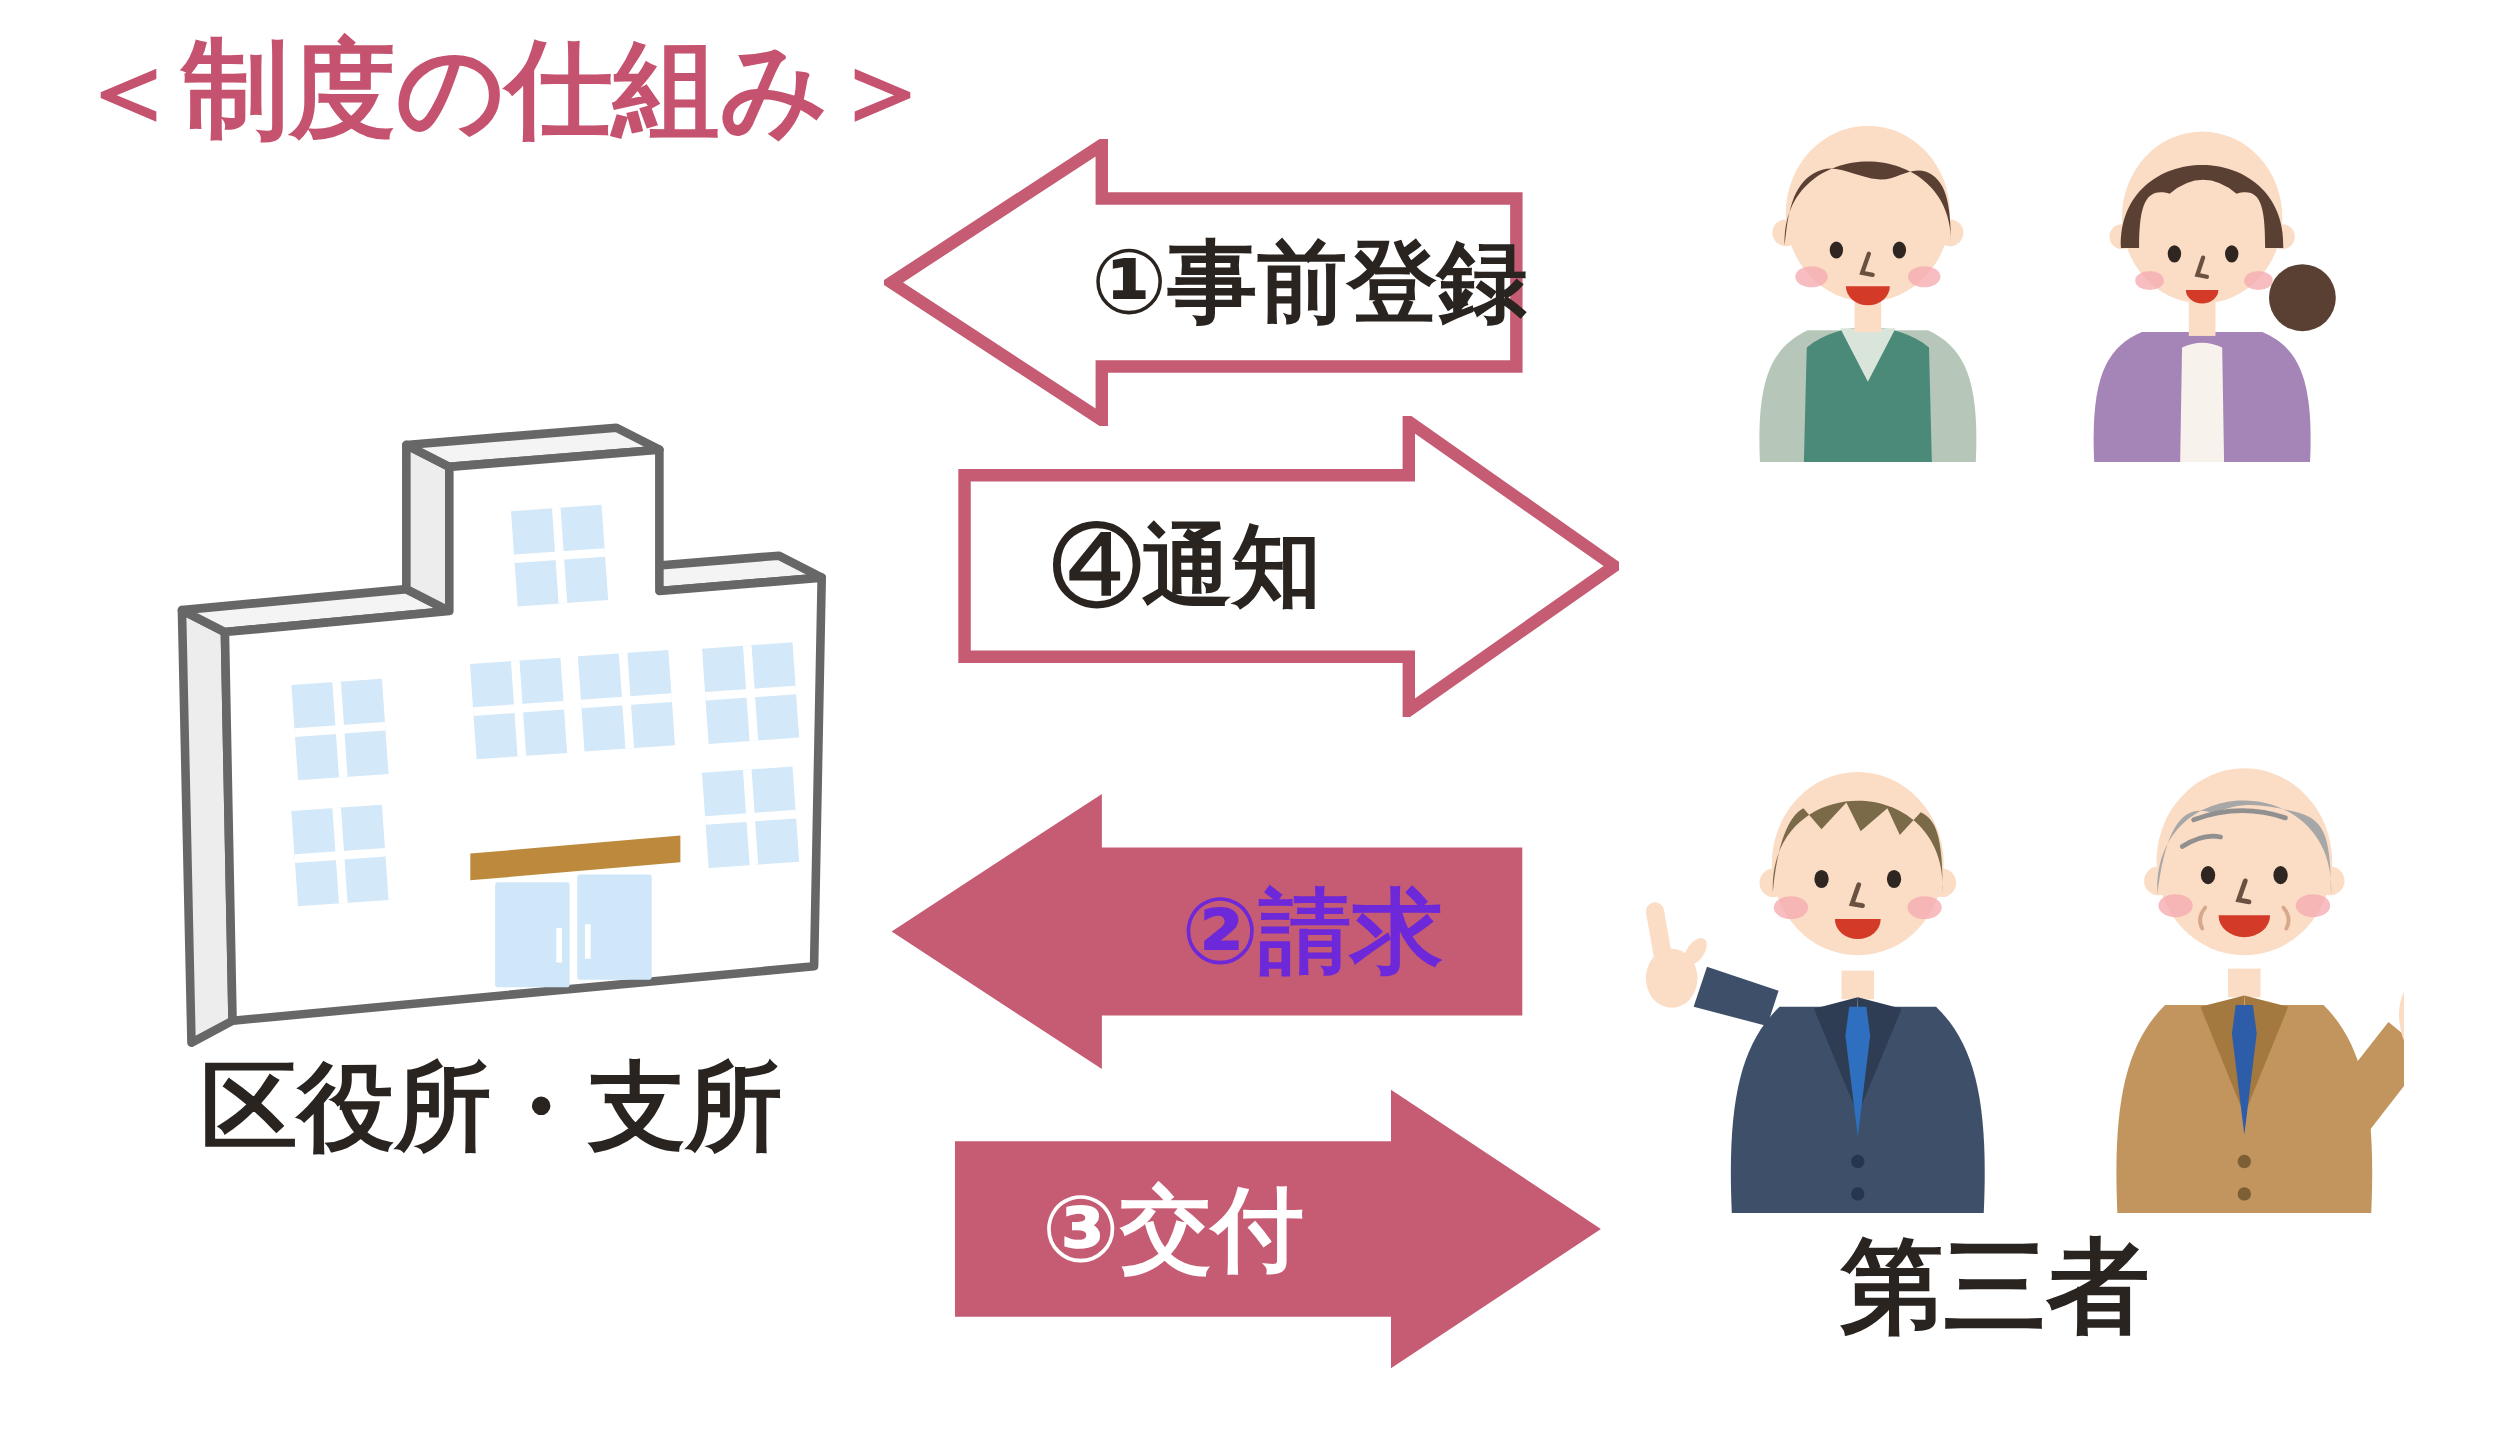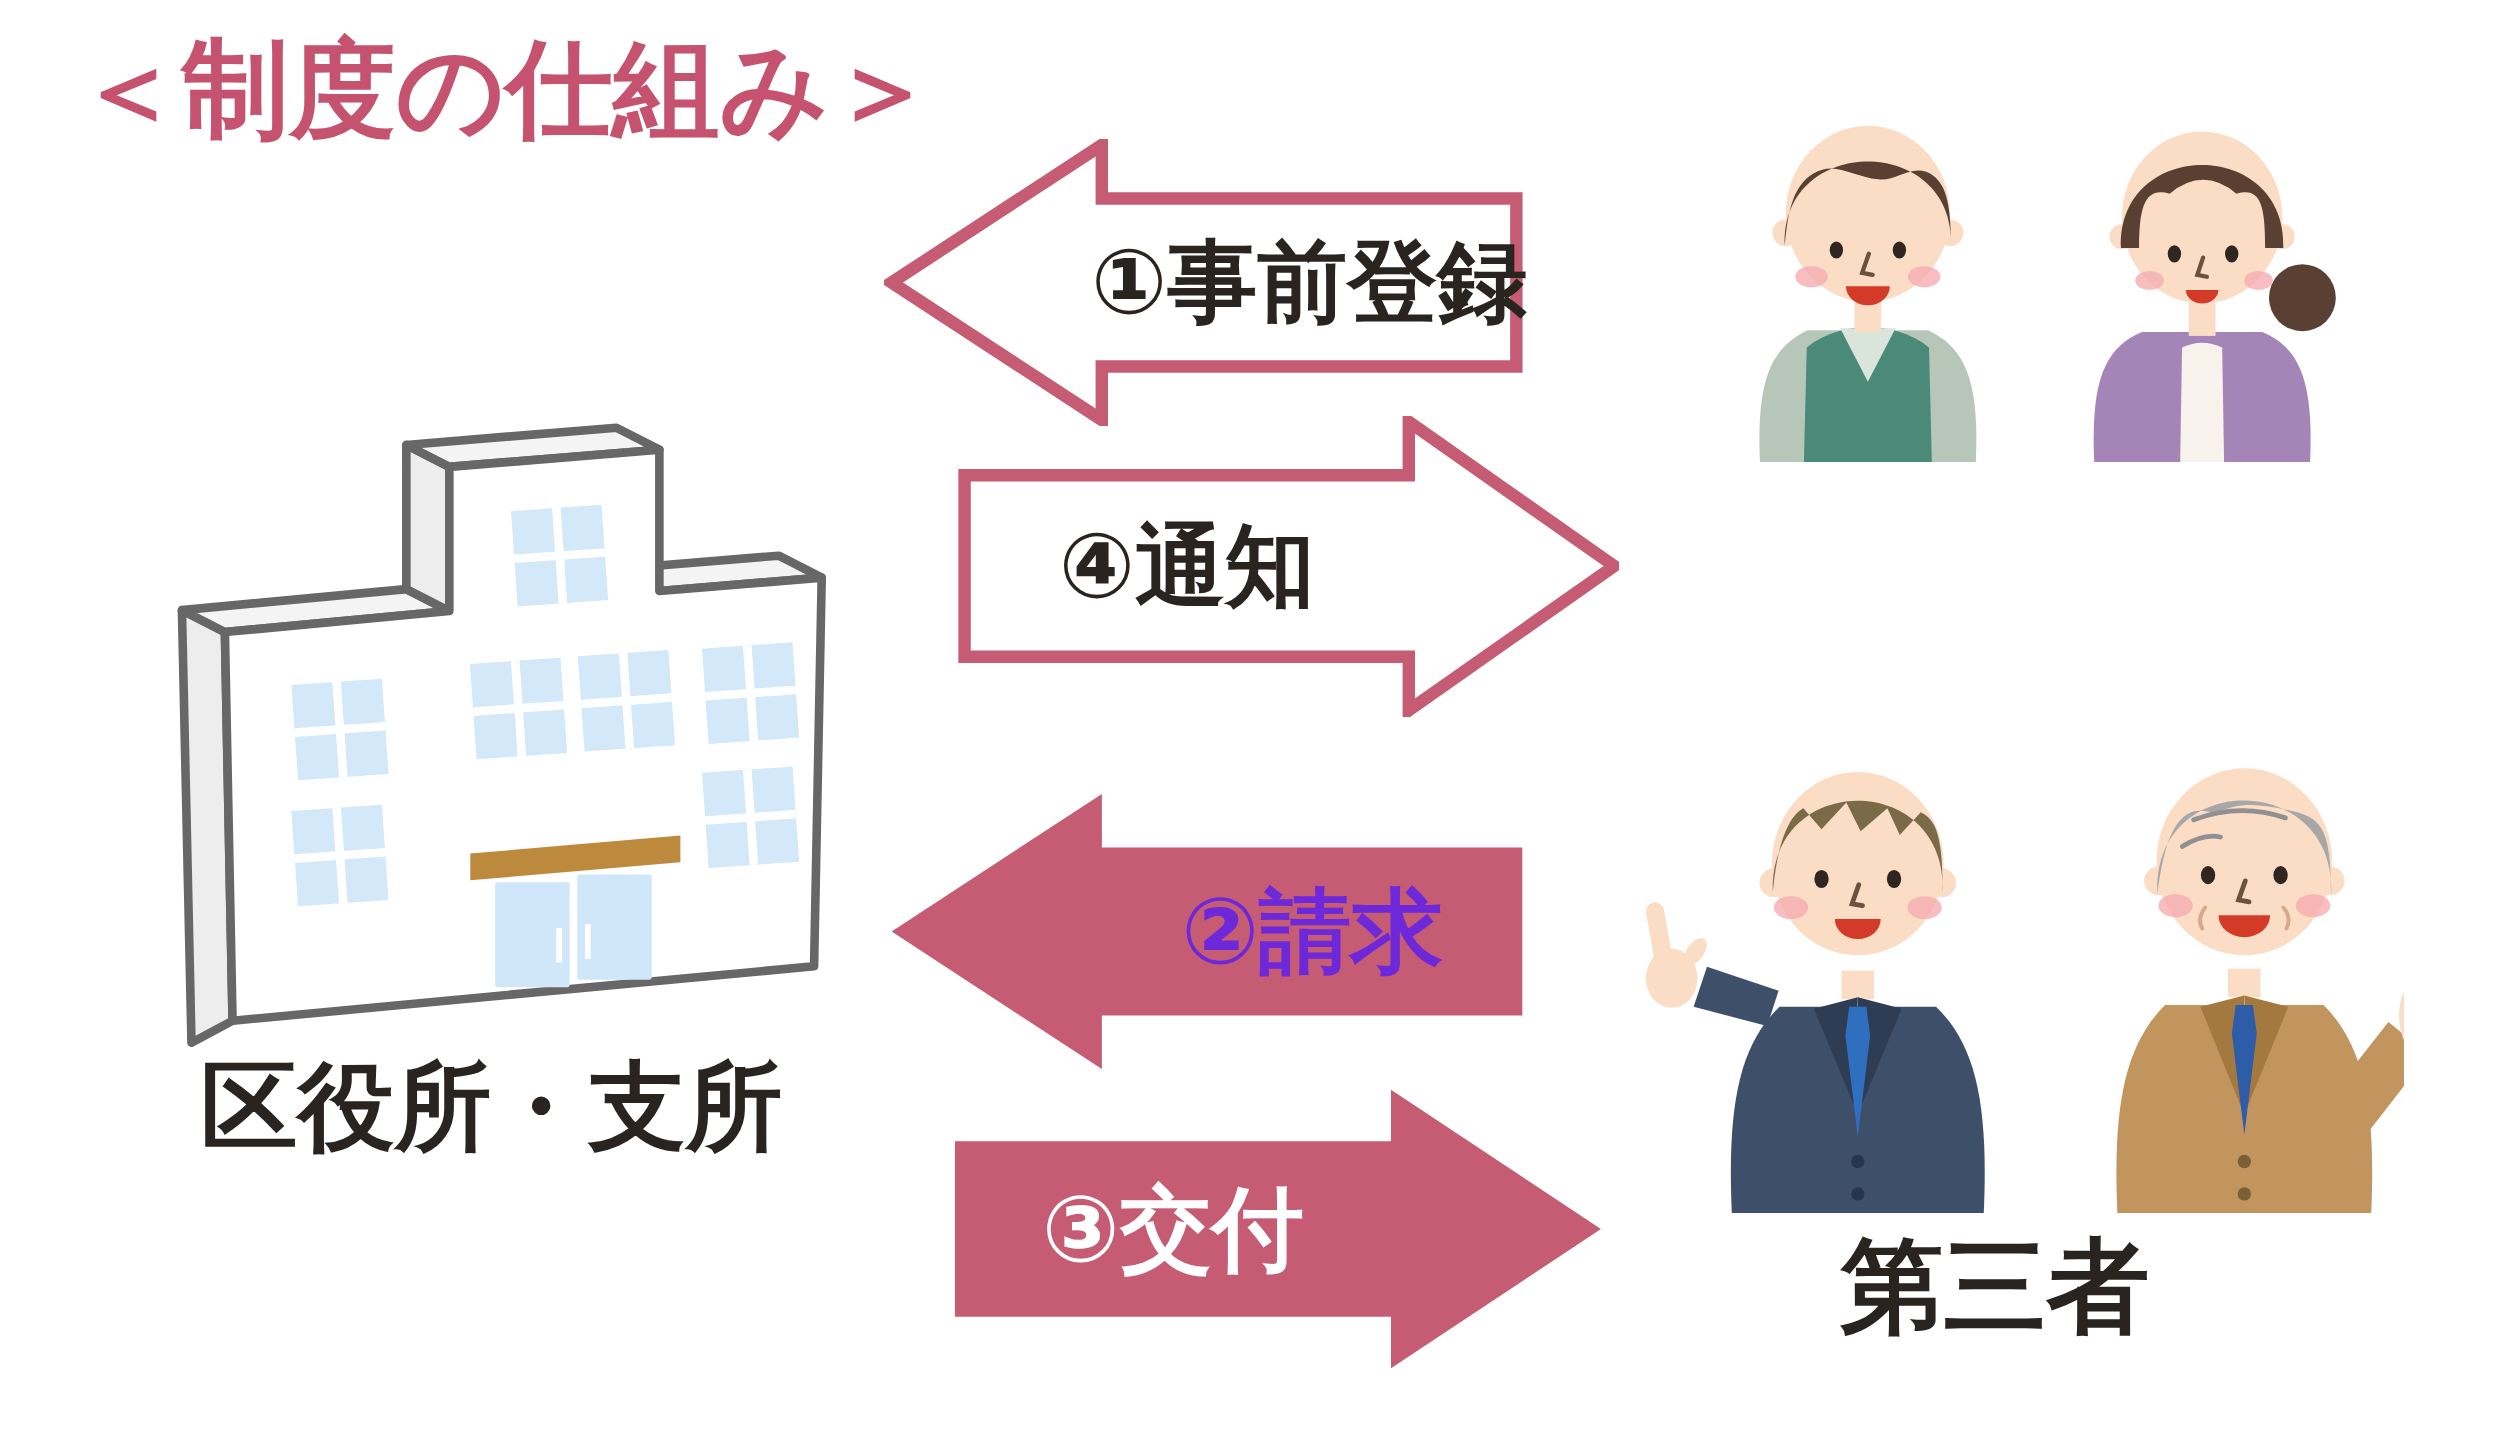--- a/index.html
+++ b/index.html
@@ -17,21 +17,21 @@
   .cap-registrant{left:1547px;top:468px;width:965px;font-size:86px;}
   .cap-thirdparty{left:1680px;top:1219px;width:630px;font-size:103px;}
   .arrow{position:absolute;}
   .arrow svg{position:absolute;left:0;top:0;}
   .arrow .lbl{
     position:absolute;top:0;bottom:0;display:flex;align-items:center;justify-content:center;
     font-weight:800;white-space:nowrap;
   }
   .arrow1{left:884px;top:139px;width:640px;height:287px;}
   .arrow1 .lbl{left:218px;right:7.6px;font-size:90px;color:#2a2421;}
-  .arrow2{left:955px;top:416px;width:664px;height:301px;}
+  .arrow2{left:955px;top:416px;width:664px;height:301px;font-family:Liberation Serif, serif;}
   .arrow2 .lbl{left:9.6px;right:210px;font-size:90px;color:#2a2421;}
   .arrow3{left:884px;top:788px;width:645px;height:287px;}
   .arrow3 .lbl{left:218px;right:6.7px;font-size:92px;color:#6d28d9;}
   .arrow4{left:947px;top:1084px;width:659px;height:291px;}
   .arrow4 .lbl{left:7.6px;right:215px;font-size:92px;color:#ffffff;}
 </style>
 </head>
 <body>
 
 <div class="canvas">

